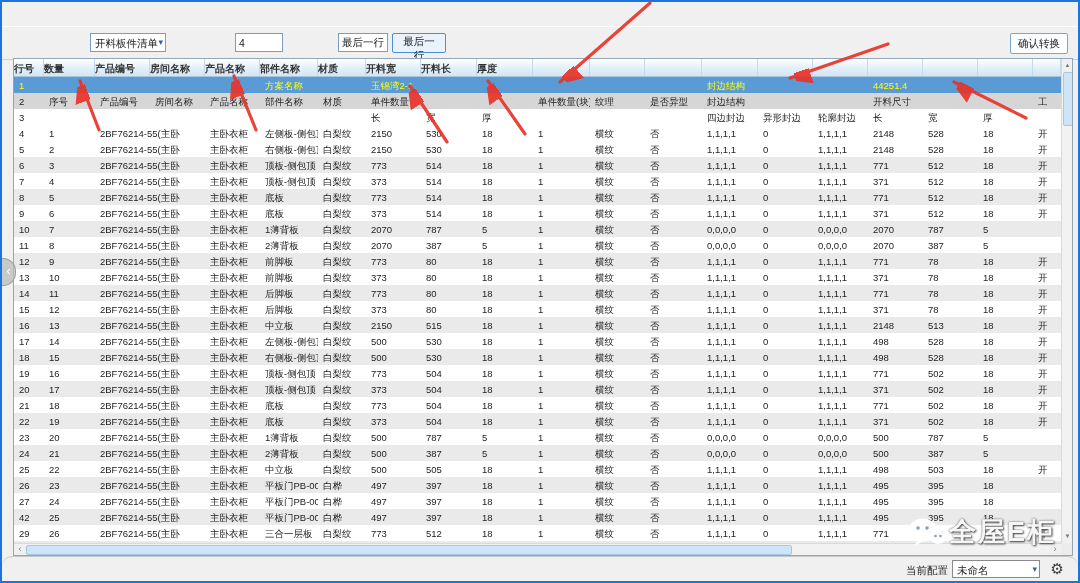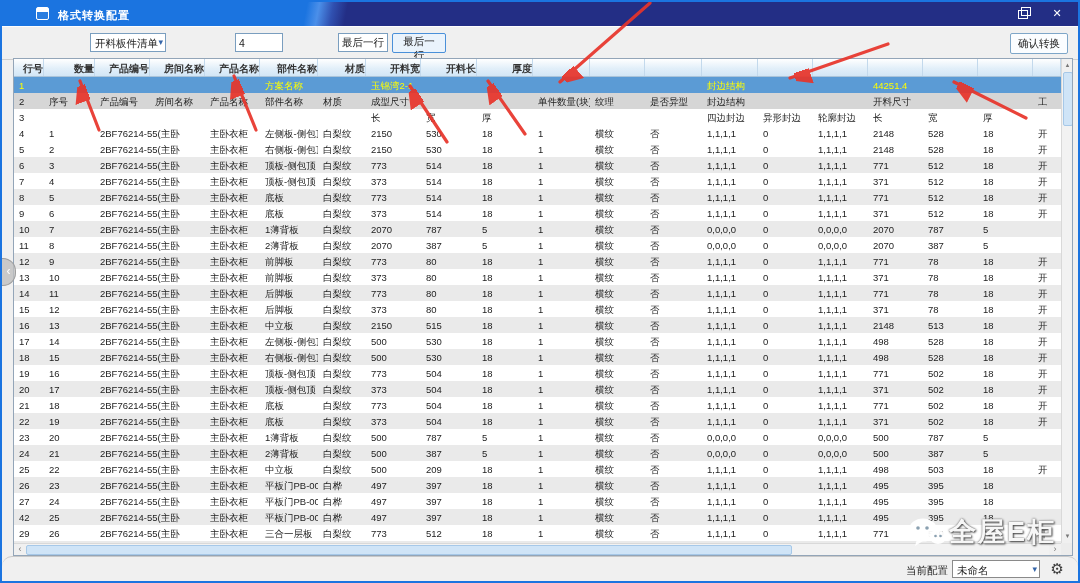--- a/index.html
+++ b/index.html
@@ -30,21 +30,21 @@
   .btn{position:absolute;box-sizing:border-box;font-size:10.5px;color:#222;text-align:center;
     font-family:inherit;cursor:default;}
   .btn.lastrow{left:390px;top:6px;width:54px;height:20px;background:#eaf3fc;
     border:1px solid var(--accent-border,#4a90d9);border-radius:2px;}
   .btn.confirm{right:10px;top:6px;width:58px;height:21px;background:#fbfdff;
     border:1px solid #7ea6c8;border-radius:2px;}
   
   .table{position:absolute;left:11px;top:56px;width:1060px;height:498px;box-sizing:border-box;
     border:1px solid #93a5b8;background:#fff;overflow:hidden;}
   .thead{display:flex;width:1047px;height:17px;border-bottom:1px solid #aac4da;}
-  .hc{box-sizing:border-box;height:17px;font-size:10px;font-weight:bold;color:#333;text-align:right;
+  .hc{box-sizing:border-box;height:17px;font-size:10px;font-weight:bold;color:#333;text-align:left;
     padding-top:3px;background:linear-gradient(#ffffff,#e2eff9 55%,#d2e6f6);
     border-right:1px solid #c3d9ec;overflow:hidden;white-space:nowrap;flex:0 0 auto;}
   .trow{display:flex;width:1047px;height:16px;}
   .tc{flex:0 0 auto;box-sizing:border-box;height:16px;padding:3px 0 0 5px;font-size:9.5px;
     color:#1c1c1c;white-space:nowrap;overflow:hidden;}
   .tc.c2{overflow:visible;}
   .r-plain{background:#fff;}
   .r-band{background:var(--row-band,#eaeaea);}
   .r-hd2{background:var(--row2-bg,#d6d6d6);}
   .r-sel{background:var(--selected-row-bg,#5b9bd5);}
@@ -91,26 +91,20 @@
   .wechat{vertical-align:-8px;margin-right:2px;}
   
   .arrows{position:absolute;left:0;top:0;z-index:60;pointer-events:none;}
   .arrows line{stroke:var(--arrow-red,#e8342a);stroke-width:3.2;stroke-linecap:round;opacity:.92;}
 </style>
 </head>
 <body>
 
 <div class="window">
 
-  <div class="titlebar">
-    <span class="appicon"></span>
-    <span class="title">格式转换配置</span>
-    <span class="winbtn restore"><span class="rs-ic"></span></span>
-    <span class="winbtn close">✕</span>
-  </div>
 
   <div class="toolbar">
     <span class="lbl" style="left:30px">当前Sheet</span>
     <div class="combo" style="left:88px;width:76px">
       <span>开料板件清单</span>
       <span class="chev">▾</span>
     </div>
     <span class="lbl" style="left:192px">起始行</span>
     <input class="tin" style="left: 233px; width: 48px;" value="4">
     <span class="lbl" style="left:303px">结束行</span>
@@ -166,21 +160,21 @@
           <div class="tc c19"></div>
         </div>
         <div class="trow r-hd2">
           <div class="tc c0">2</div>
           <div class="tc c1">序号</div>
           <div class="tc c2">产品编号</div>
           <div class="tc c3">房间名称</div>
           <div class="tc c4">产品名称</div>
           <div class="tc c5">部件名称</div>
           <div class="tc c6">材质</div>
-          <div class="tc c7">成型尺寸</div>
+          <div class="tc c7">单件数量</div>
           <div class="tc c8"></div>
           <div class="tc c9"></div>
           <div class="tc c10">单件数量(块)</div>
           <div class="tc c11">纹理</div>
           <div class="tc c12">是否异型</div>
           <div class="tc c13">封边结构</div>
           <div class="tc c14"></div>
           <div class="tc c15"></div>
           <div class="tc c16">开料尺寸</div>
           <div class="tc c17"></div>
@@ -673,21 +667,21 @@
         </div>
         <div class="trow r-plain">
           <div class="tc c0">25</div>
           <div class="tc c1">22</div>
           <div class="tc c2">2BF76214-55(主卧</div>
           <div class="tc c3"></div>
           <div class="tc c4">主卧衣柜</div>
           <div class="tc c5">中立板</div>
           <div class="tc c6">白梨纹</div>
           <div class="tc c7">500</div>
-          <div class="tc c8">209</div>
+          <div class="tc c8">505</div>
           <div class="tc c9">18</div>
           <div class="tc c10">1</div>
           <div class="tc c11">横纹</div>
           <div class="tc c12">否</div>
           <div class="tc c13">1,1,1,1</div>
           <div class="tc c14">0</div>
           <div class="tc c15">1,1,1,1</div>
           <div class="tc c16">498</div>
           <div class="tc c17">503</div>
           <div class="tc c18">18</div>

